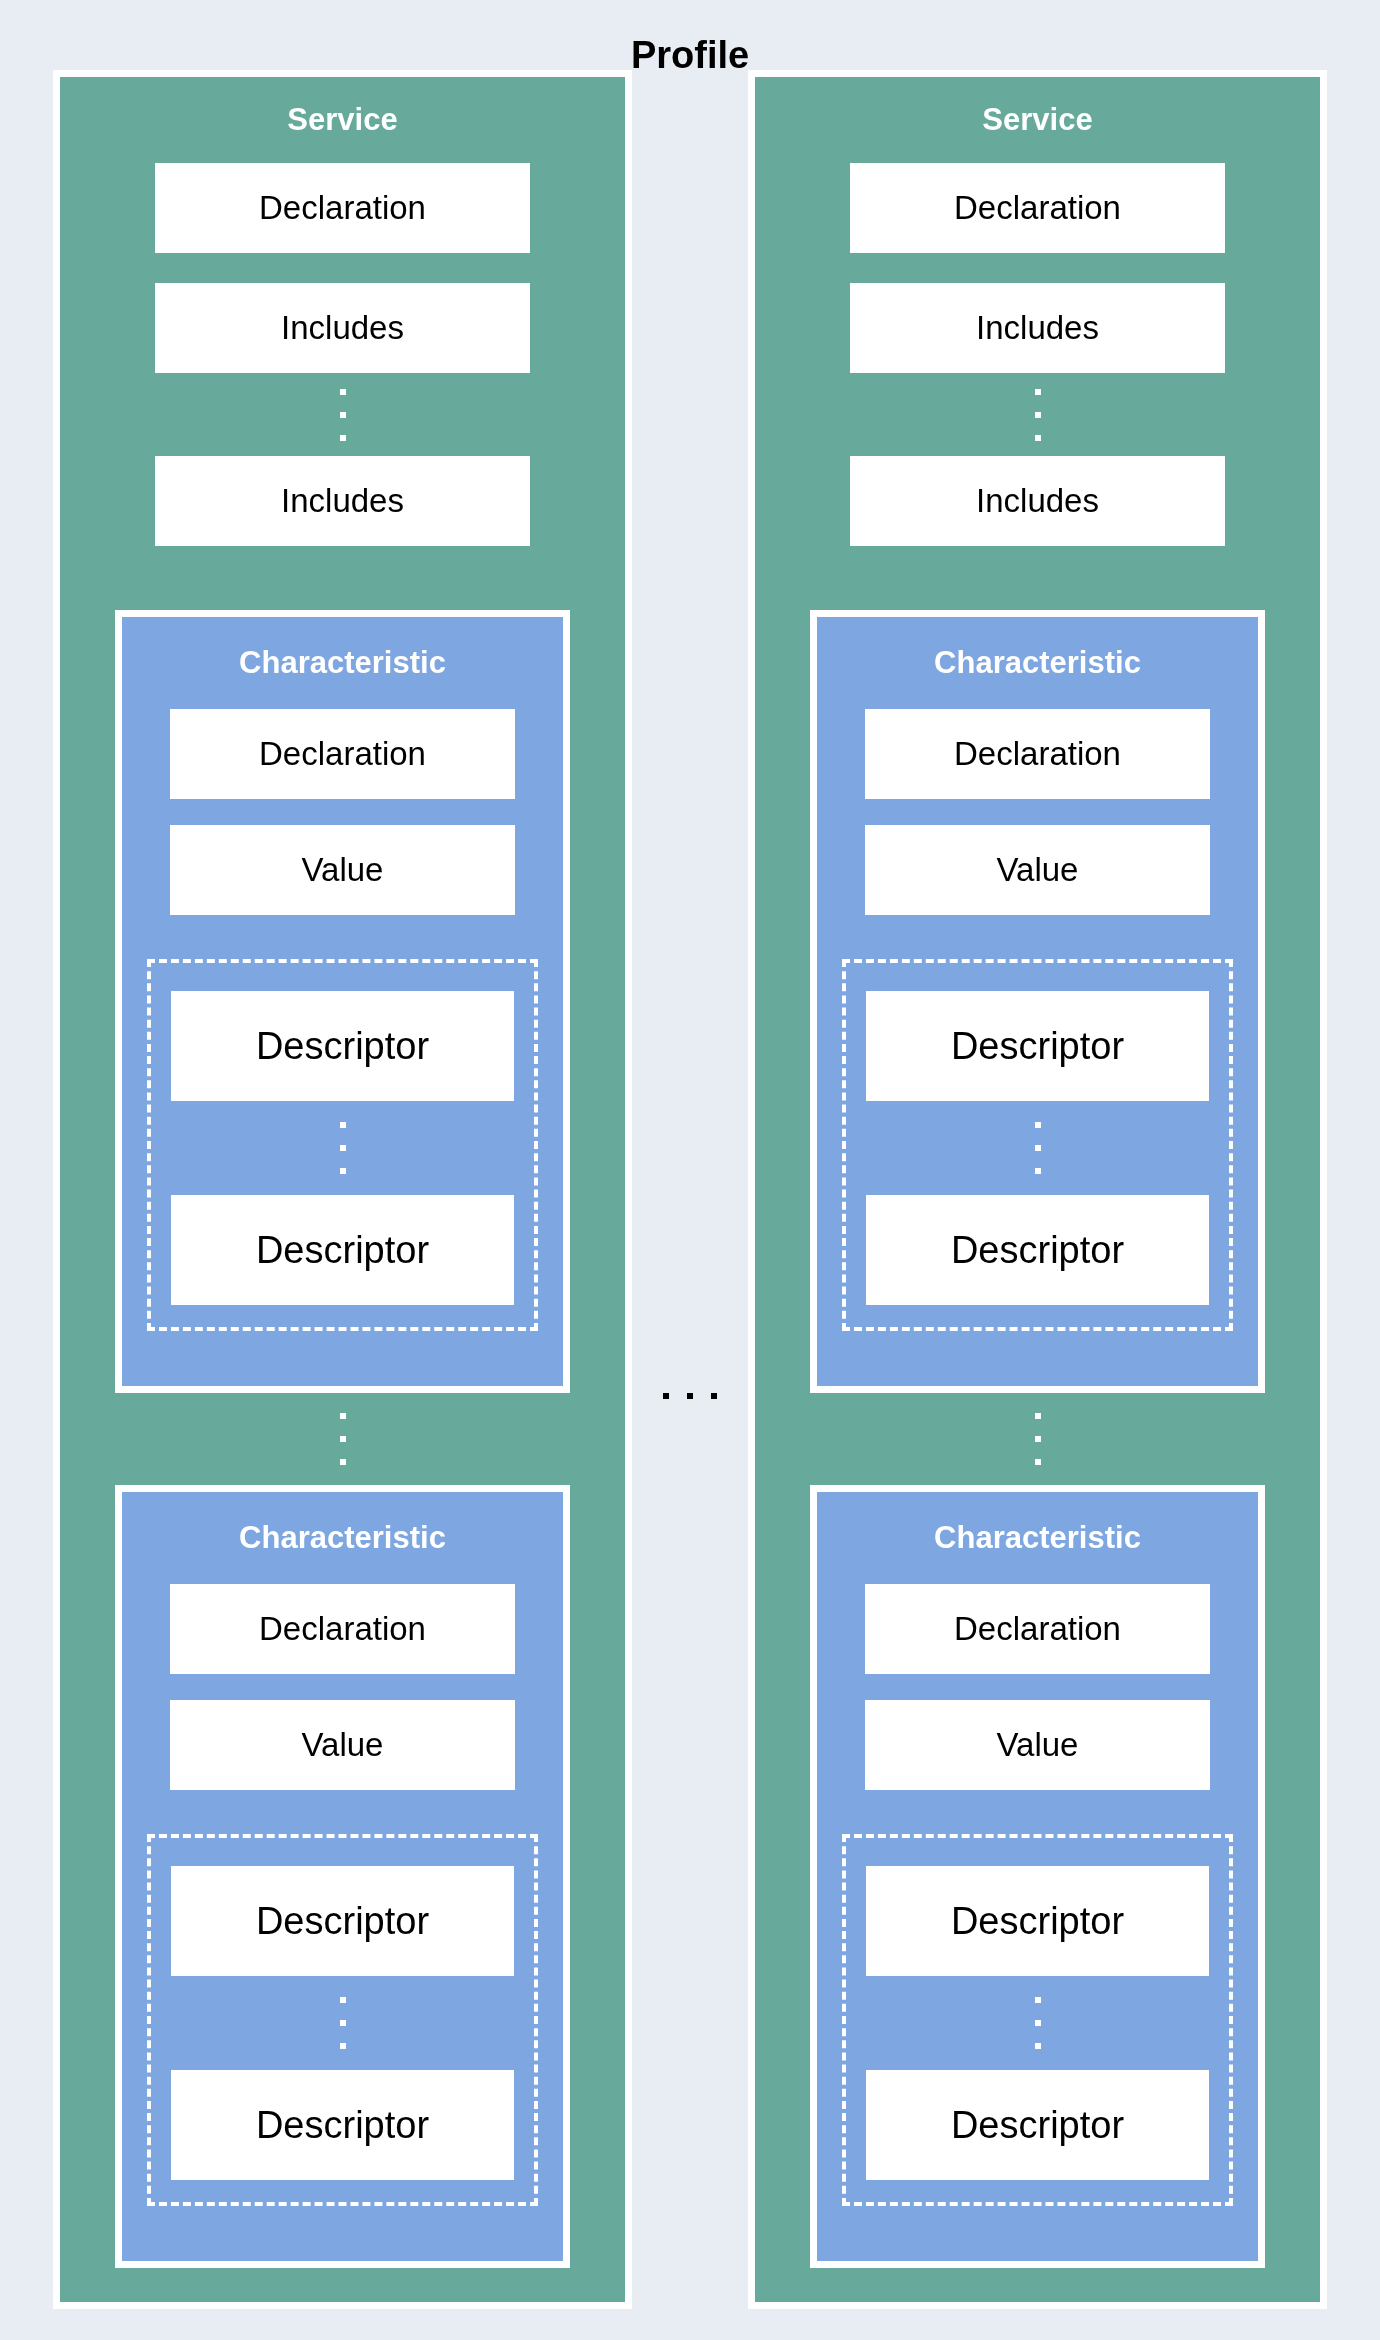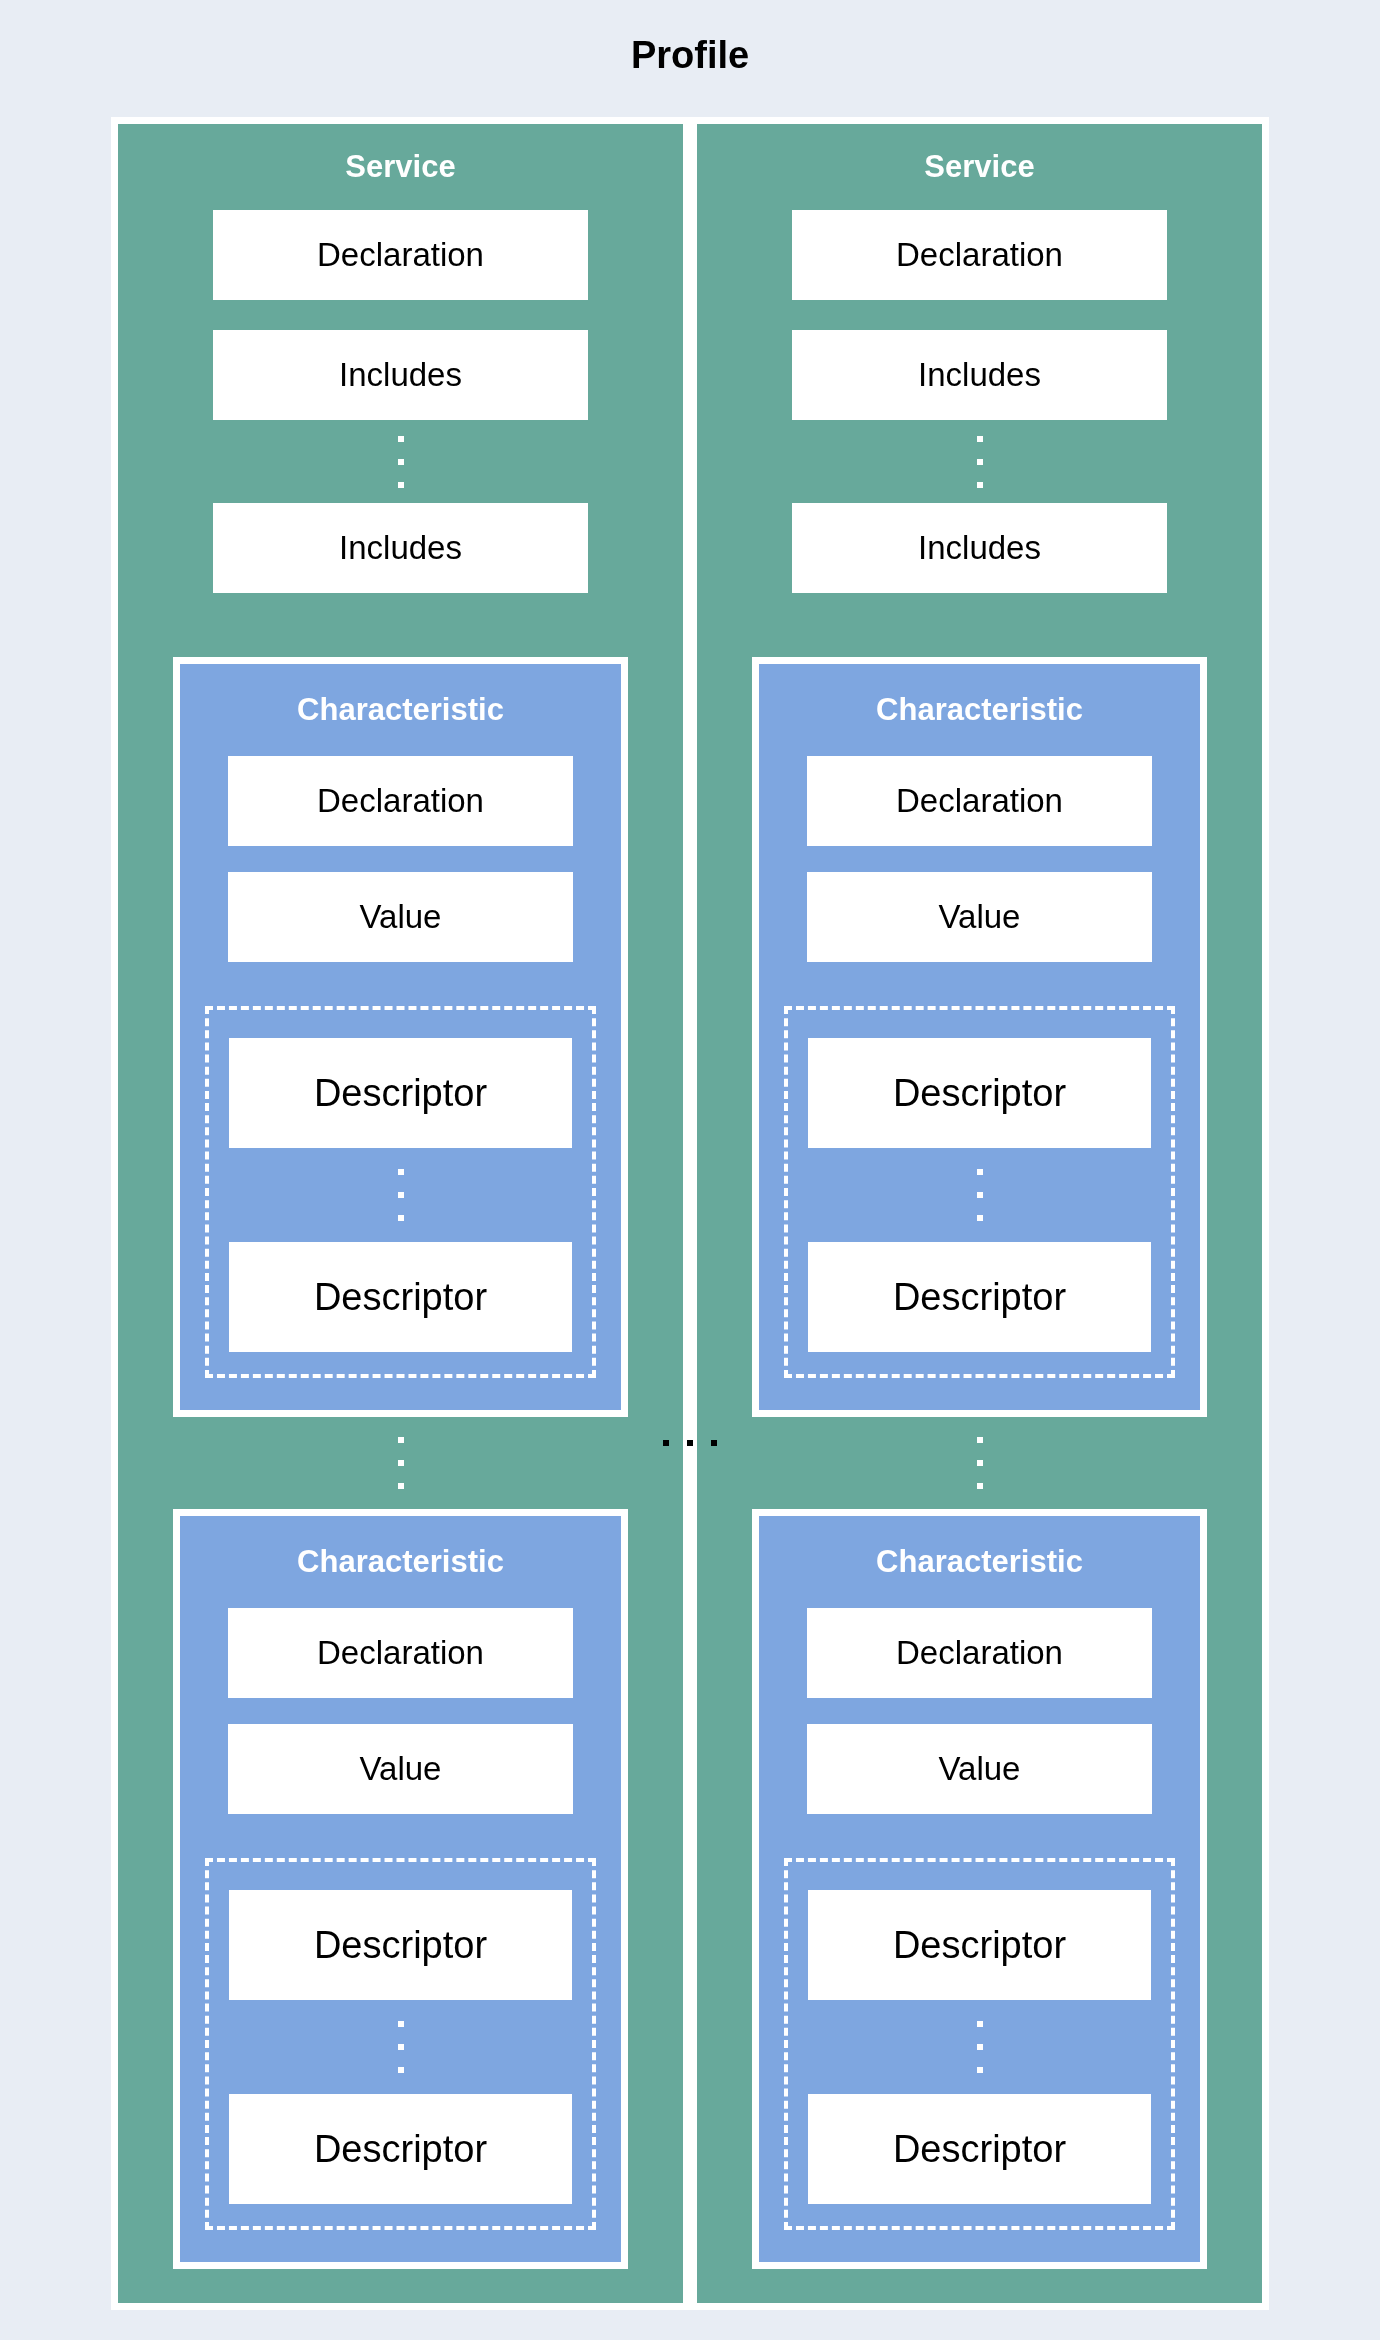--- a/index.html
+++ b/index.html
@@ -24,24 +24,23 @@
     padding-top: 32px;
     height: 70px;
     text-align: center;
     font-size: 38px;
     font-weight: bold;
     line-height: 46px;
     color: var(--text);
   }
   .services-row {
     position: relative;
-    margin-top: 47px;
     padding: 0 53px;
     display: flex;
-    justify-content: center;
+    justify-content: space-between;
   }
   .service {
     width: 579px;
     border: 7px solid #fff;
     background: var(--teal);
     padding-bottom: 34px;
   }
   .service-title {
     height: 86px;
     display: flex;
@@ -74,21 +73,21 @@
   .vdots.desc-dots { height: 94px; }
   .dot {
     width: 6px;
     height: 6px;
     background: #fff;
   }
   .characteristic {
     margin: 0 55px;
     border: 7px solid #fff;
     background: var(--blue);
-    padding-bottom: 32px;
+    padding-bottom: 55px;
   }
   .char-title {
     height: 92px;
     display: flex;
     align-items: center;
     justify-content: center;
     color: var(--header_text);
     font-size: 31px;
     font-weight: bold;
   }

